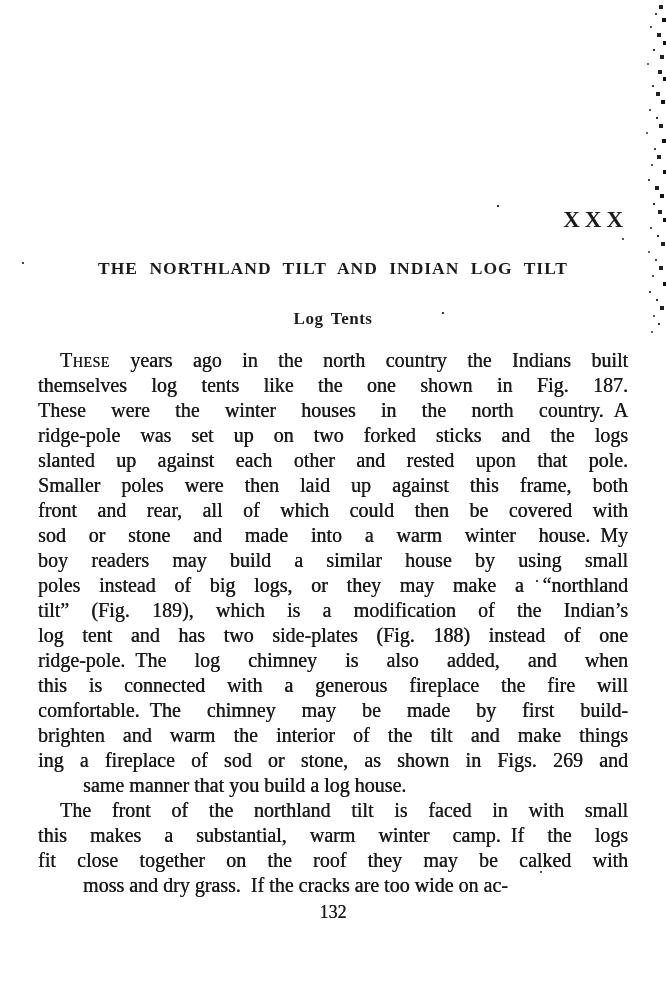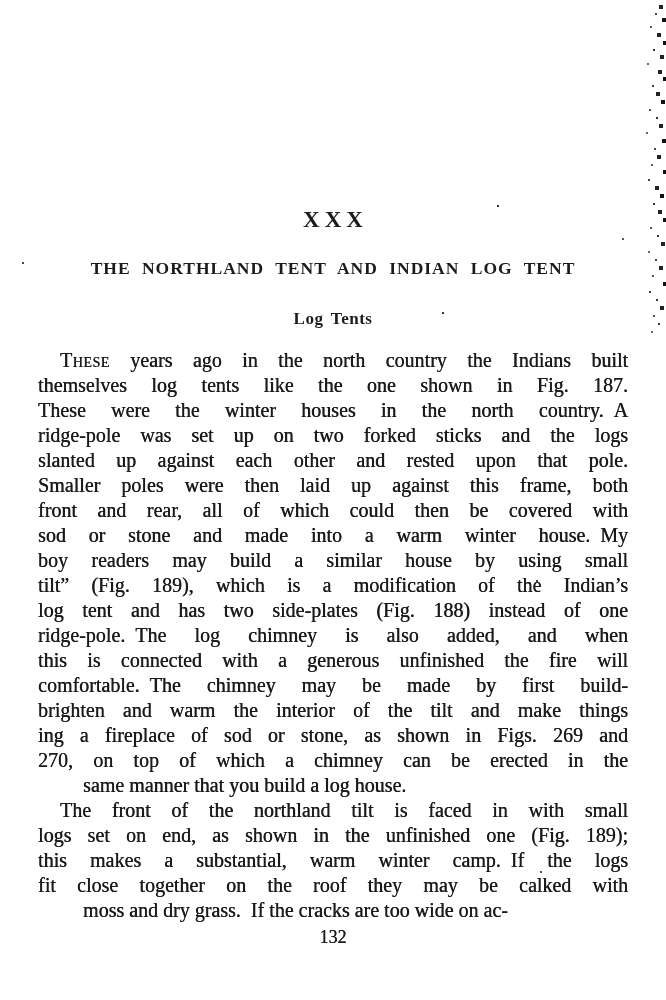--- a/index.html
+++ b/index.html
@@ -15,21 +15,21 @@
   .page {
     position: relative;
     width: 666px;
     height: 1000px;
     box-sizing: border-box;
     padding: 0 38px;
   }
   .chapter-number {
     margin: 0;
     padding-top: 207px;
-    text-align: center;
+    text-align: right;
     font-size: 23px;
     font-weight: 600;
     letter-spacing: 5px;
     text-indent: 5px; 
   }
   .title {
     margin: 25px 0 0 0;
     text-align: center;
     font-size: 17.5px;
     font-weight: 700;
@@ -97,45 +97,44 @@
       497px 205px 0 0 #333, 22px 262px 0 0 #444, 442px 312px 0 0 #333,
       536px 580px 0 0 #444, 622px 238px 0 0 #555, 540px 871px 0 0 #555;
   }
 </style>
 </head>
 <body style="background: rgb(255, 255, 255); color: rgb(27, 27, 27);">
 
 <div class="page">
   <div class="scan-noise"></div>
   <div class="chapter-number">XXX</div>
-  <h1 class="title">THE NORTHLAND TENT AND INDIAN LOG TENT</h1>
+  <h1 class="title">THE NORTHLAND TILT AND INDIAN LOG TILT</h1>
   <h2 class="subtitle">Log Tents</h2>
   <div class="body-text">
       <div class="para">
         <div class="line first"><span class="lead">These</span> years ago in the north country the Indians built</div>
         <div class="line">themselves log tents like the one shown in Fig. 187.</div>
         <div class="line">These were the winter houses in the north country. A</div>
         <div class="line">ridge-pole was set up on two forked sticks and the logs</div>
         <div class="line">slanted up against each other and rested upon that pole.</div>
         <div class="line">Smaller poles were then laid up against this frame, both</div>
         <div class="line">front and rear, all of which could then be covered with</div>
         <div class="line">sod or stone and made into a warm winter house. My</div>
         <div class="line">boy readers may build a similar house by using small</div>
+        <div class="line">poles instead of big logs, or they may make a “northland</div>
         <div class="line">tilt” (Fig. 189), which is a modification of the Indian’s</div>
         <div class="line">log tent and has two side-plates (Fig. 188) instead of one</div>
         <div class="line">ridge-pole. The log chimney is also added, and when</div>
-        <div class="line">this is connected with a generous unfinished the fire will</div>
+        <div class="line">this is connected with a generous fireplace the fire will</div>
         <div class="line">comfortable. The chimney may be made by first build-</div>
         <div class="line">brighten and warm the interior of the tilt and make things</div>
         <div class="line">ing a fireplace of sod or stone, as shown in Figs. 269 and</div>
-        <div class="line">270, on top of which a chimney can be erected in the</div>
         <div class="line last">same manner that you build a log house.</div>
       </div>
       <div class="para">
         <div class="line first">The front of the northland tilt is faced in with small</div>
-        <div class="line">logs set on end, as shown in the unfinished one (Fig. 189);</div>
         <div class="line">this makes a substantial, warm winter camp. If the logs</div>
         <div class="line">fit close together on the roof they may be calked with</div>
         <div class="line last">moss and dry grass. If the cracks are too wide on ac-</div>
       </div>
     </div>
   <div class="page-number">132</div>
 </div>
 
 </body></html>

